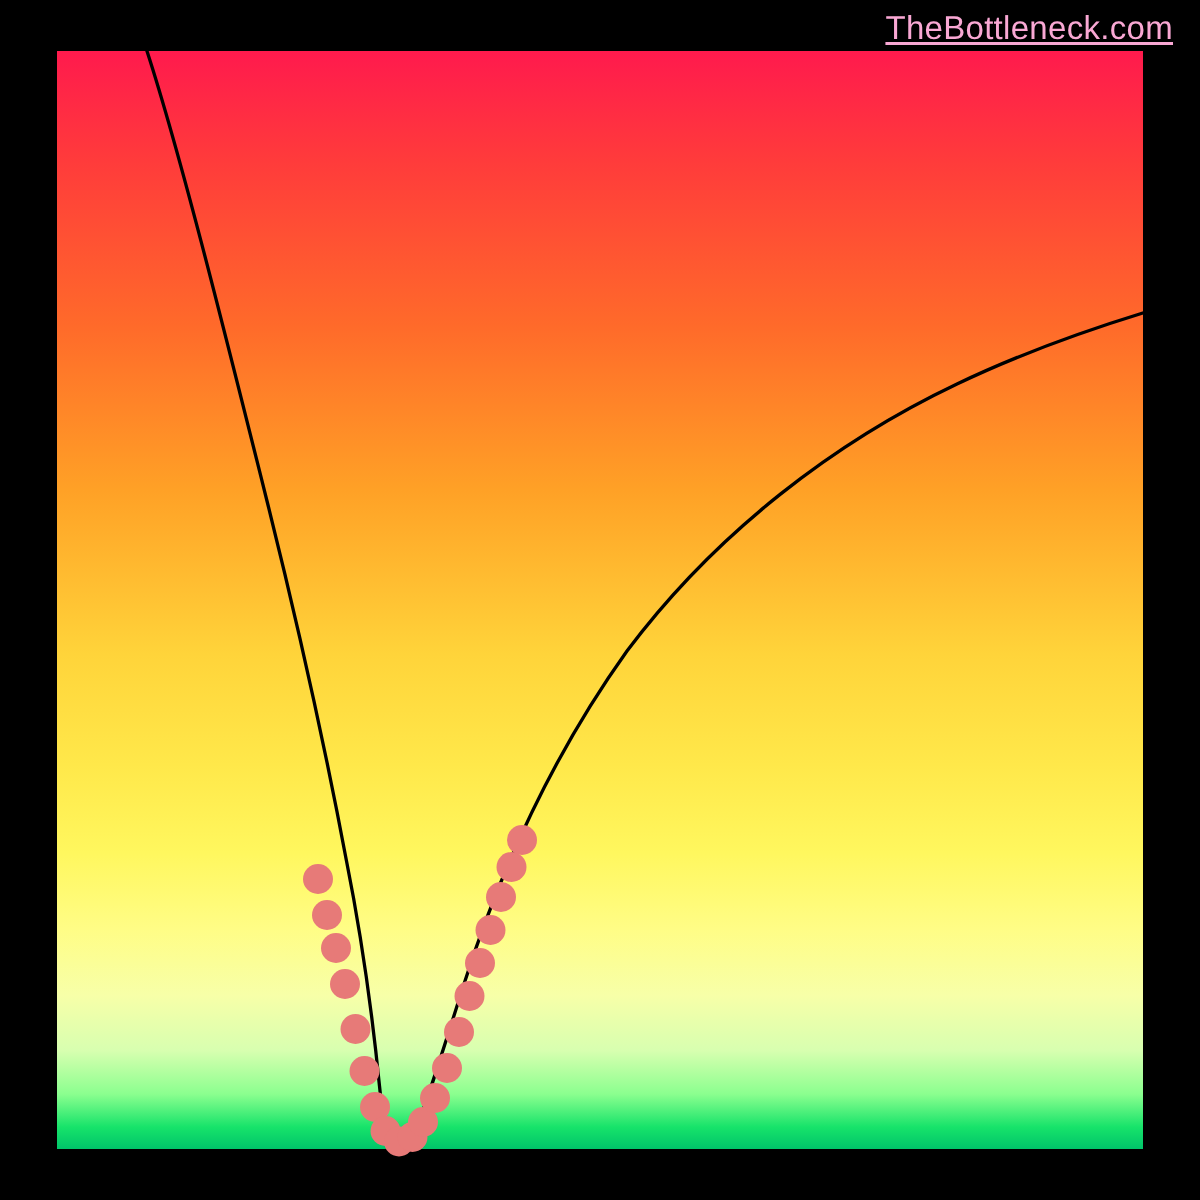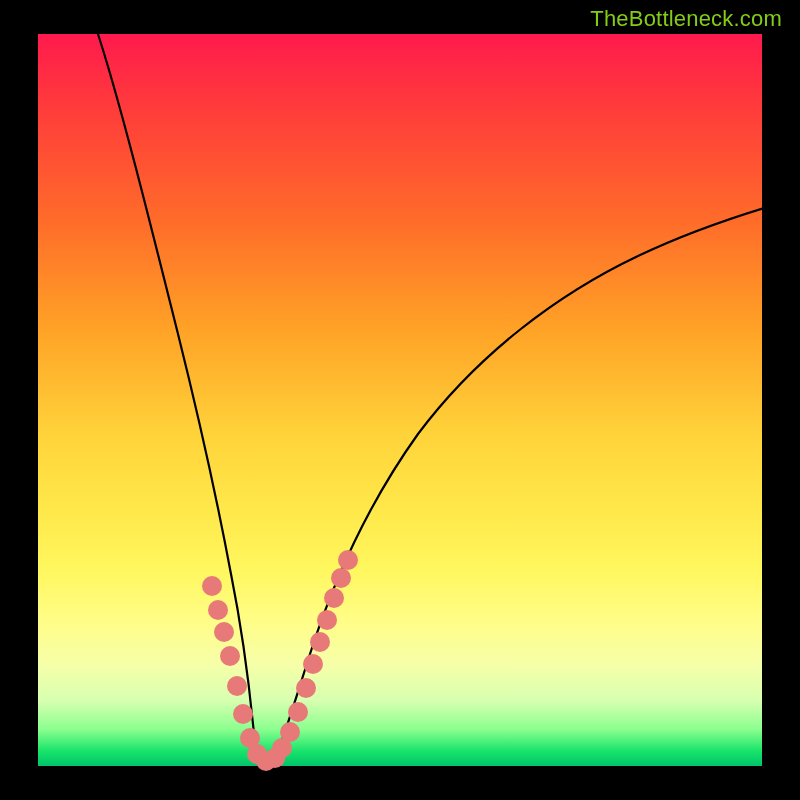--- a/index.html
+++ b/index.html
@@ -37,25 +37,26 @@
       #f7ffa8 86%,
       #d8ffb0 91%,
       #8bff8f 95%,
       #17e36a 98%,
       #00c46a 100%);
   }
   .watermark {
     position: absolute;
     top: 6px;
     right: 18px;
-    color: #84cc16;
+    color: #f9a8d4;
     font-size: 22px;
     font-weight: 500;
     letter-spacing: 0.2px;
     user-select: none;
+    text-decoration: underline;
   }
   svg.curve {
     position: absolute;
     left: 0;
     top: 0;
     width: 724px;
     height: 732px;
     overflow: visible;
   }
   .curve-path {

